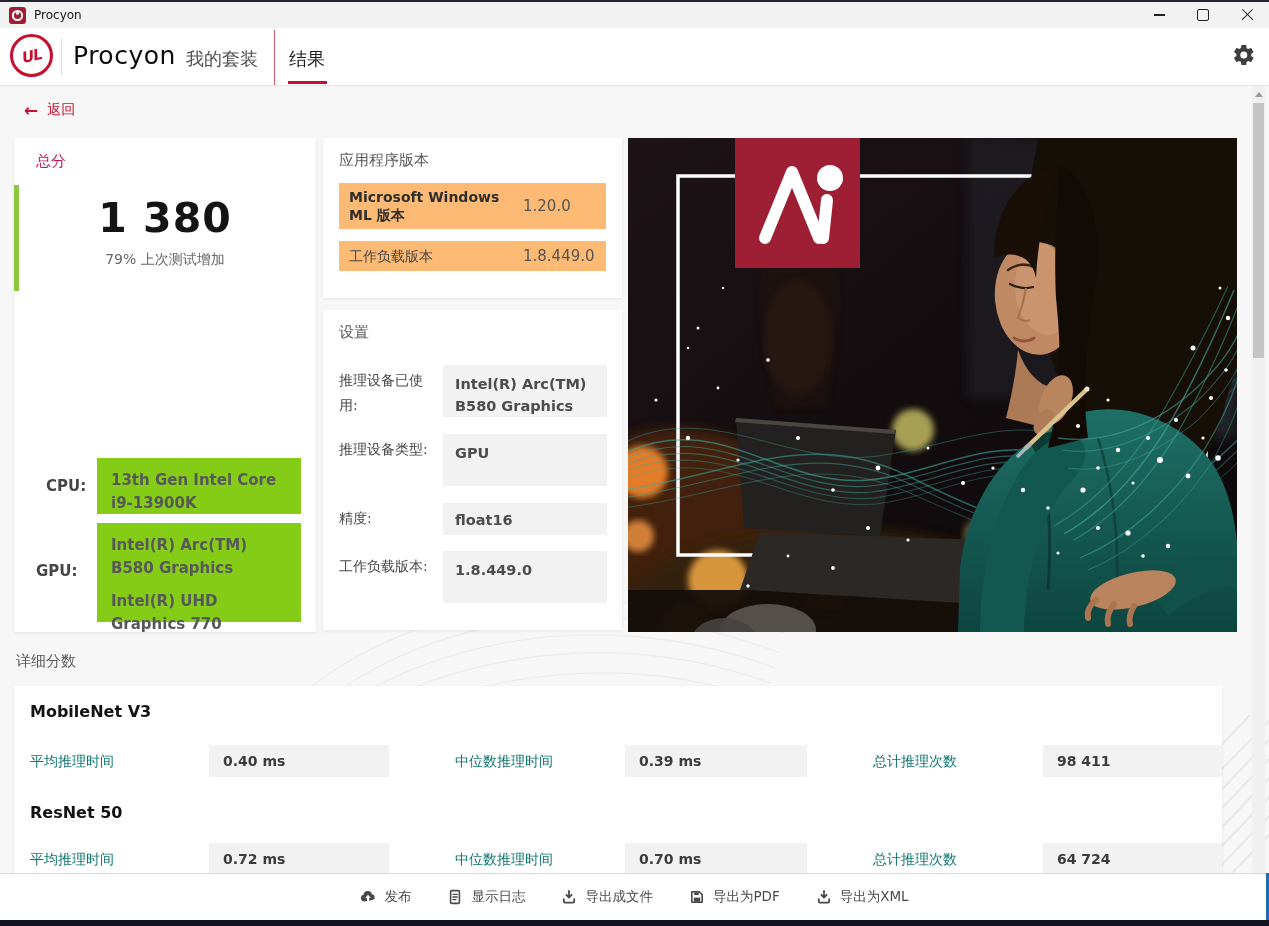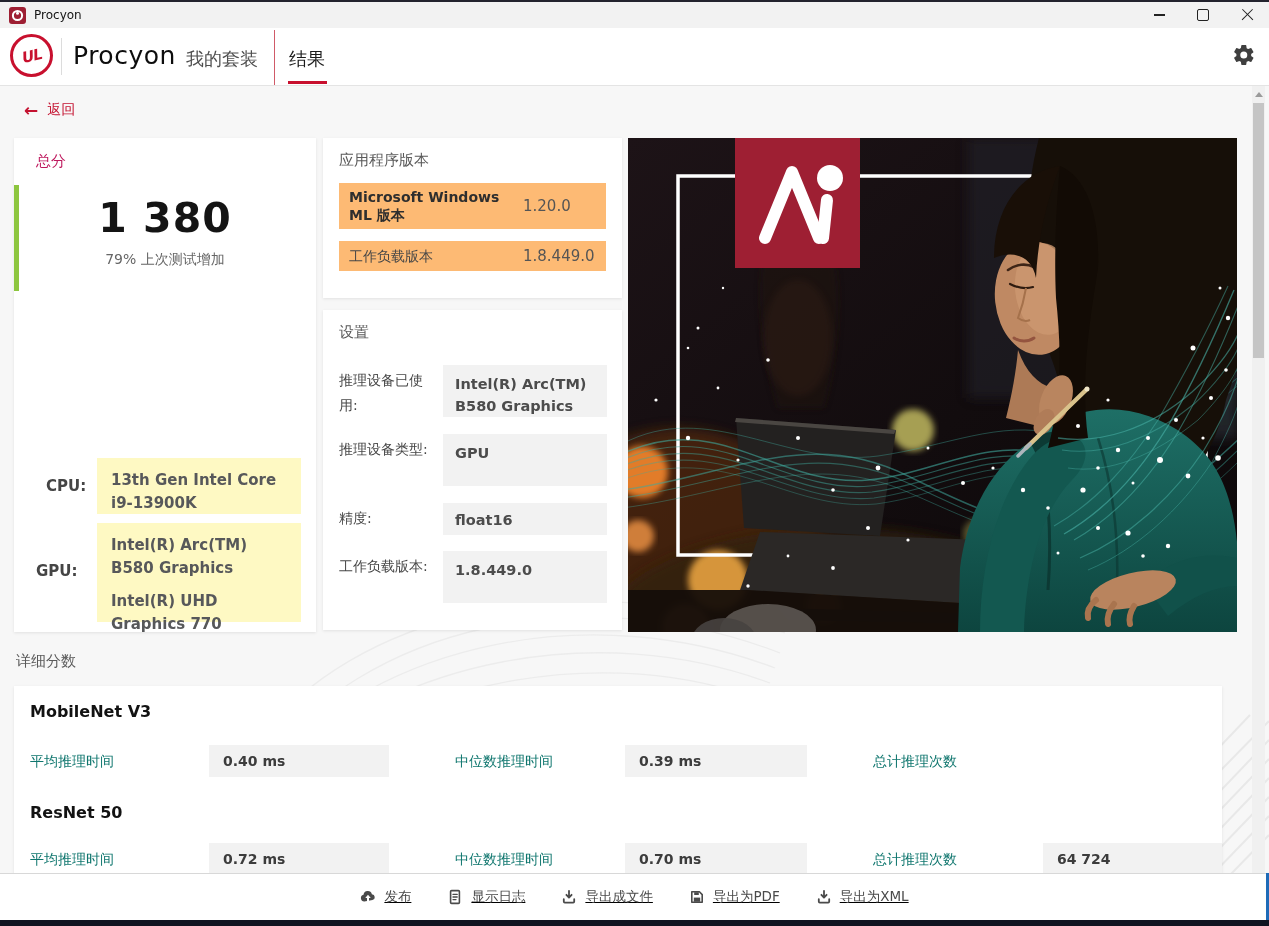--- a/index.html
+++ b/index.html
@@ -43,21 +43,21 @@
   .back-label{color:#c41230;font-size:14px;}
 
   
   .card-score{left:14px;top:53px;width:302px;height:494px;}
   .sc-title{position:absolute;left:22px;top:14px;font-size:15px;color:#be185d;}
   .green-bar{position:absolute;left:0;top:47px;width:5px;height:106px;background:#8dc63f;}
   .sc-score{position:absolute;left:0;top:56px;width:100%;text-align:center;font-size:41px;font-weight:700;color:#141414;letter-spacing:1px;}
   .sc-sub{position:absolute;left:0;top:113px;width:100%;text-align:center;font-size:14px;color:#666;}
   .spec-label{position:absolute;left:22px;font-size:15px;font-weight:700;color:#454545;}
   .spec-label.cpu{top:339px;margin-left:10px;}  .spec-label.gpu{top:424px;}
-  .spec-box{position:absolute;left:83px;width:204px;background:#fef9c3;box-sizing:border-box;
+  .spec-box{position:absolute;left:83px;width:204px;background:#84cc16;box-sizing:border-box;
     padding:11px 14px;font-size:15px;font-weight:700;color:#57585a;line-height:1.5;}
   .spec-box.cpu{top:320px;height:56px;}
   .spec-box.gpu{top:385px;height:99px;}
   .spec-box .line2{margin-top:11px;}
 
   
   .card-appver{left:323px;top:53px;width:299px;height:160px;}
   .cv-title{position:absolute;left:16px;top:13px;font-size:15px;color:#5a5a5a;}
   .cv-row{position:absolute;left:16px;width:267px;background:#fdba74;box-sizing:border-box;}
   .cv-row1{top:45px;height:46px;padding:6px 10px;}
@@ -97,21 +97,21 @@
   .mb1{left:195px;width:180px;} .mb2{left:611px;width:182px;} .mb3{left:1029px;width:179px;}
 
   
   .scrollbar{position:absolute;right:4px;top:85px;width:13px;height:788px;background:#f0f0f0;z-index:8;}
   .sb-up{position:absolute;left:0;top:3px;width:13px;height:12px;display:flex;align-items:center;justify-content:center;}
   .sb-up-tri{width:0;height:0;border-left:4px solid transparent;border-right:4px solid transparent;border-bottom:5px solid #9a9a9a;}
   .sb-thumb{position:absolute;left:1px;top:18px;width:11px;height:255px;background:#c5c5c5;}
 
   
   .footer{position:absolute;left:0;top:873px;right:0;height:47px;background:#fff;border-top:1px solid #d8d8d8;
-    box-sizing:border-box;display:flex;align-items:center;justify-content:center;gap:36px;z-index:11;text-decoration:underline;}
+    box-sizing:border-box;display:flex;align-items:center;justify-content:center;gap:36px;z-index:11;}
   .fbtn{display:flex;align-items:center;gap:8px;color:#4a4a4a;font-size:13.5px;cursor:pointer;}
   .fbtn svg{display:block;}
   .bottom-edge{position:absolute;left:0;bottom:0;right:0;height:6px;background:#101420;z-index:12;}
   .right-accent{position:absolute;right:0;top:873px;width:3px;height:47px;background:#1e6bb8;z-index:13;}
 </style>
 </head>
 <body>
 
 <div class="window">
 
@@ -375,20 +375,21 @@
 
     <div class="detail-title">详细分数</div>
     <div class="card card-detail">
       <div class="grp-name g1">MobileNet V3</div>
       <div class="mrow r1">
         <span class="mlabel ml1">平均推理时间</span>
         <span class="mbox mb1">0.40 ms</span>
         <span class="mlabel ml2">中位数推理时间</span>
         <span class="mbox mb2">0.39 ms</span>
         <span class="mlabel ml3">总计推理次数</span>
+        <span class="mbox mb3">98 411</span>
       </div>
       <div class="grp-name g2">ResNet 50</div>
       <div class="mrow r2">
         <span class="mlabel ml1">平均推理时间</span>
         <span class="mbox mb1">0.72 ms</span>
         <span class="mlabel ml2">中位数推理时间</span>
         <span class="mbox mb2">0.70 ms</span>
         <span class="mlabel ml3">总计推理次数</span>
         <span class="mbox mb3">64 724</span>
       </div>

